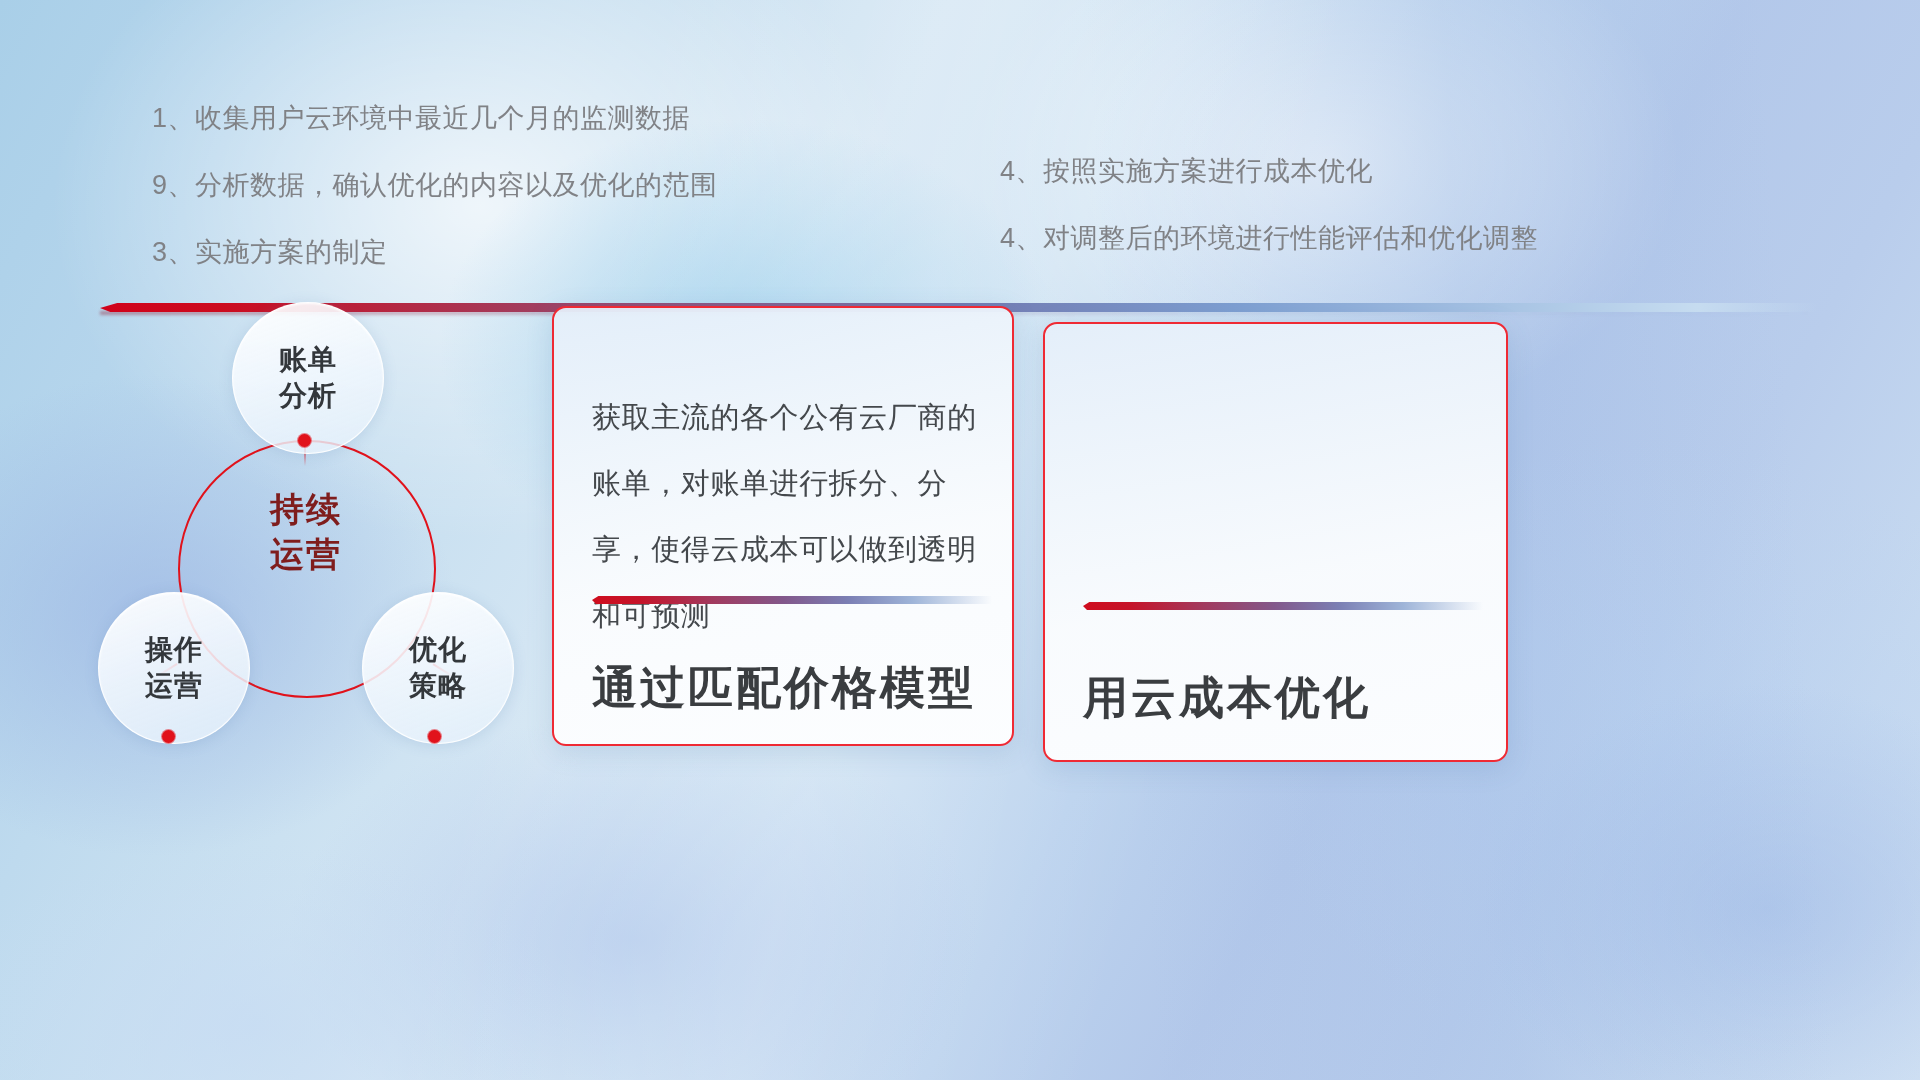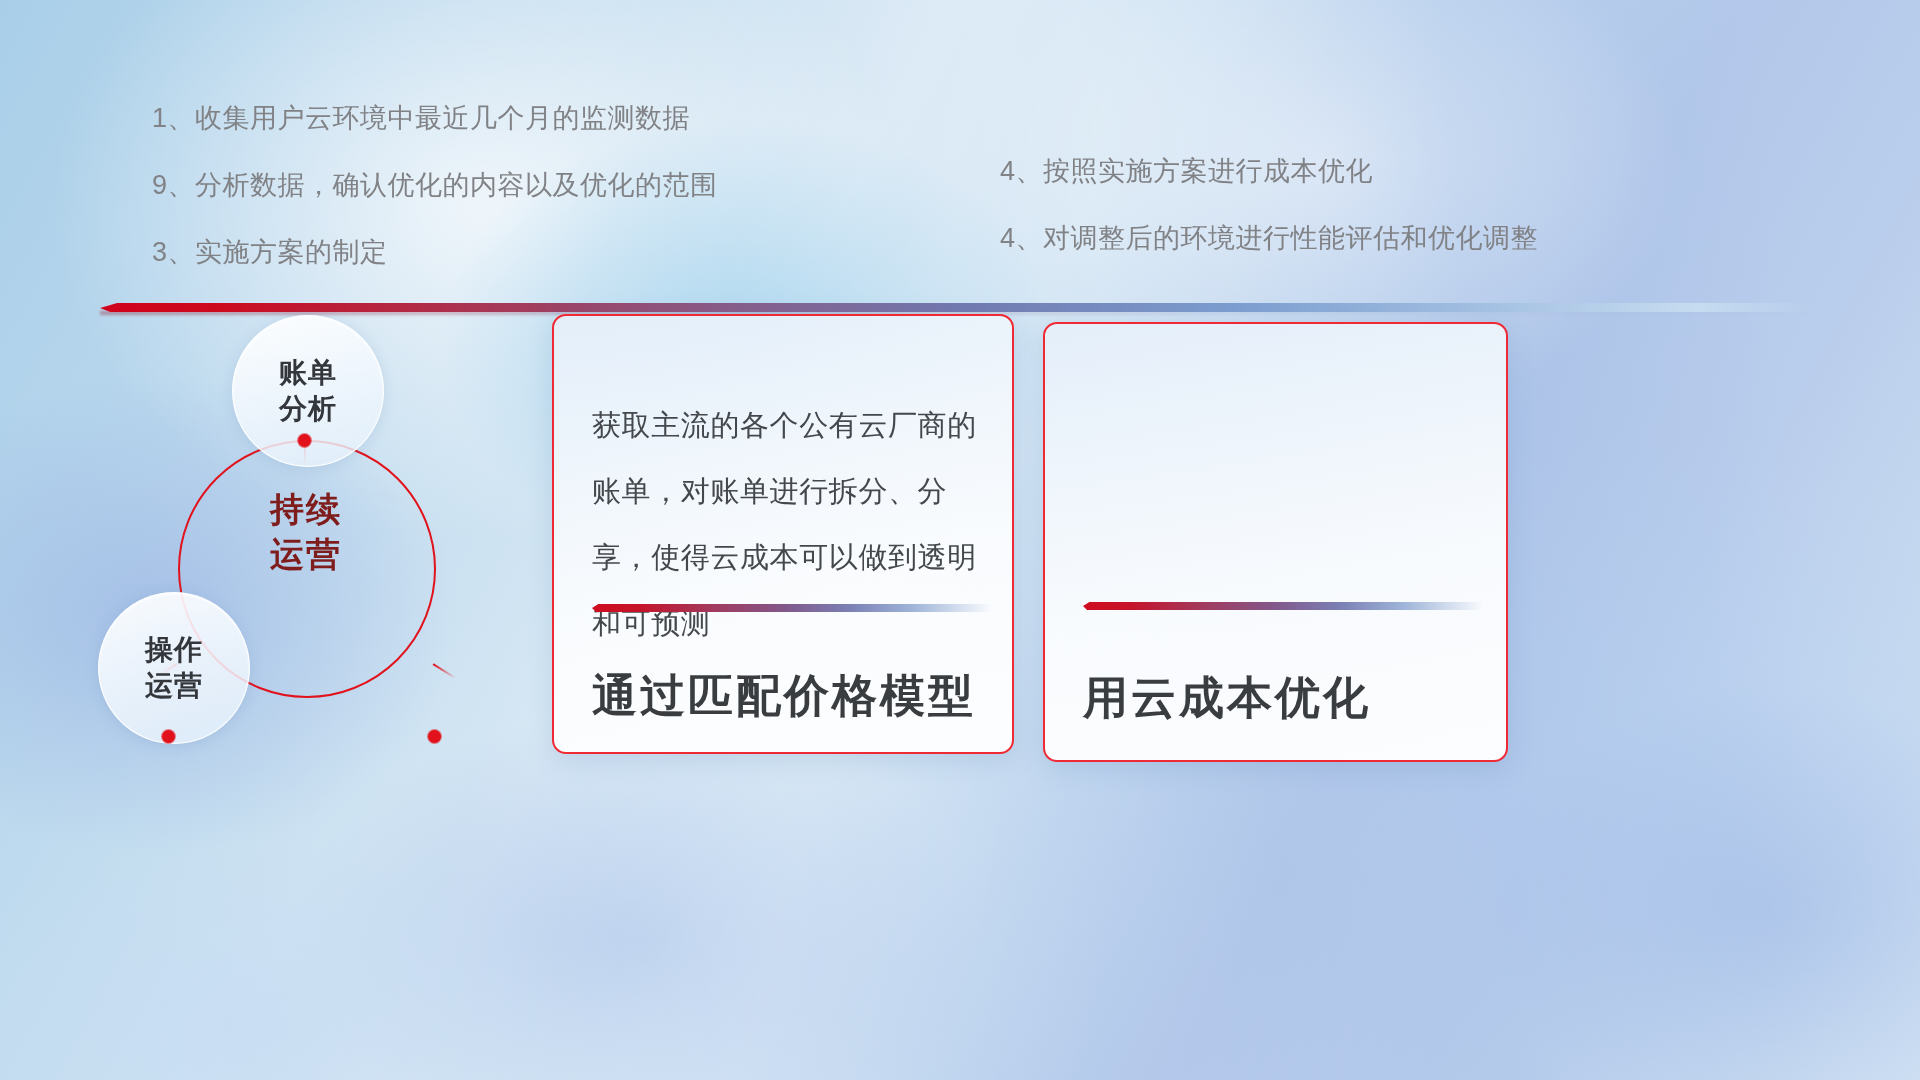--- a/index.html
+++ b/index.html
@@ -105,21 +105,21 @@
     position:absolute;left:38px;width:400px;height:8px;
     background:linear-gradient(90deg,#cf0d1e 0%,#c5142a 12%,#a23a5e 30%,#82588b 48%,
       #7b7fb4 64%,#9eb4d8 80%,rgba(198,216,238,0) 100%);
     clip-path:polygon(0 50%, 1.6% 0, 100% 0, 100% 100%, 1.0% 100%);
     border-radius:1px;
   }
   .card .title{
     position:absolute;left:38px;color:#3a3d40;font-weight:800;letter-spacing:3px;
     font-size:45px;
   }
-  #card-1{left:552px;top:314px;width:458px;height:436px;}
+  #card-1{left:552px;top:306px;width:458px;height:436px;}
   #card-2{left:1043px;top:322px;width:461px;height:436px;}
   #card-1 .rule{top:288px;}
   #card-2 .rule{top:278px;}
   #card-1 .title{top:350px;}
   #card-2 .title{top:324px;margin-top:20px;}
 </style>
 </head>
 <body>
 
 <div id="bg">
@@ -153,34 +153,40 @@
   <div id="main-divider"></div>
 
   <div id="venn">
 
     <div class="bigcircle" style="left:88px;top:150px;width:254px;height:254px;"></div>
 
     <div class="tail" style="left:214px;top:150px;width:2.4px;height:26px;"></div>
     <div class="tail" style="left:86px;top:374px;width:2.4px;height:26px;transform:rotate(58deg);transform-origin:top center;"></div>
     <div class="tail" style="left:342px;top:374px;width:2.4px;height:26px;transform:rotate(-58deg);transform-origin:top center;"></div>
 
-    <div class="smcircle" style="left:142px;top:25px;width:150px;height:150px;">
+    <div class="smcircle" style="left:142px;top:12px;width:150px;height:150px;">
       <div class="lbl">
         <div>账单</div>
         <div>分析</div>
       </div>
     </div>
 
     <div class="smcircle" style="left:8px;top:302px;width:150px;height:150px;">
       <div class="lbl">
         <div>操作</div>
         <div>运营</div>
       </div>
     </div>
 
+    <div class="smcircle" style="left:272px;top:302px;width:150px;height:150px;">
+      <div class="lbl">
+        <div>优化</div>
+        <div>策略</div>
+      </div>
+    </div>
 
     <div class="dot" style="left:208px;top:144px;"></div>
     <div class="dot" style="left:72px;top:440px;"></div>
     <div class="dot" style="left:338px;top:440px;"></div>
 
     <div id="venn-center-label" style="left:156px;top:197px;width:120px;">
       <div>持续</div>
       <div>运营</div>
     </div>
   </div>

